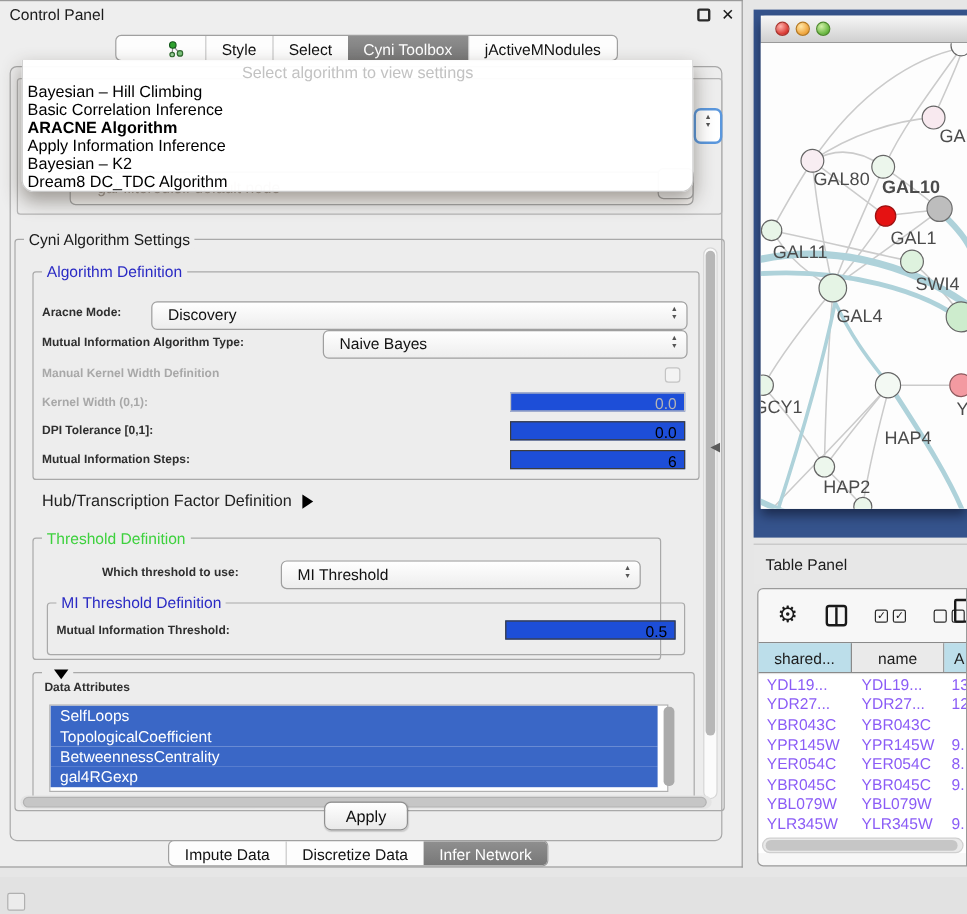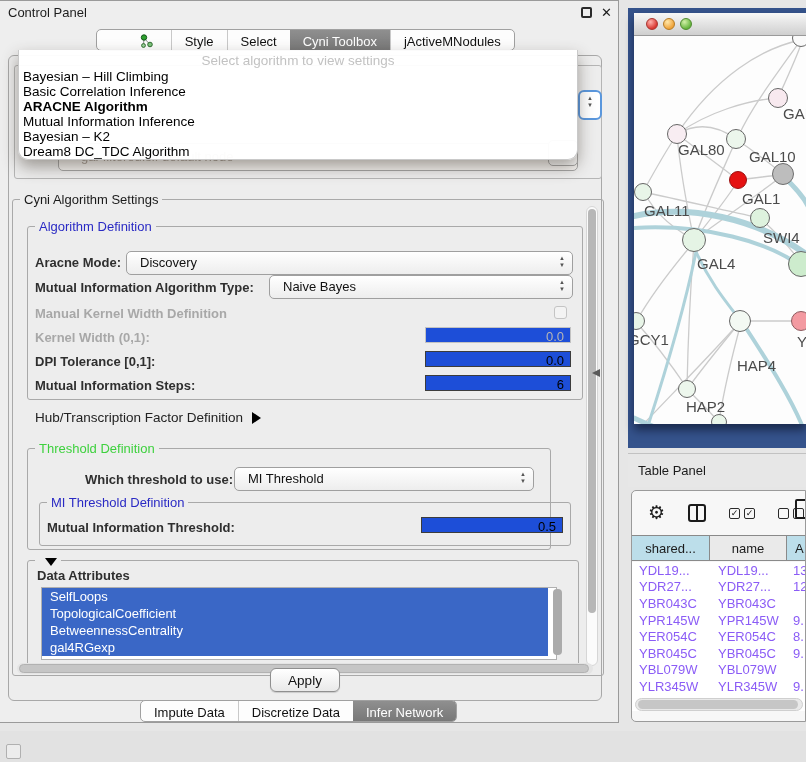--- a/index.html
+++ b/index.html
@@ -36,21 +36,21 @@
   .bg-spin{left:578px;top:89px;width:24px;height:30px;border:2px solid #5a97dd;border-radius:6px;background:#fff;z-index:6;box-sizing:border-box;}
   .bg-combo2{left:548px;top:139px;width:30px;height:26px;border:1px solid #a6a6a6;border-radius:5px;background:#fafafa;z-index:6;box-sizing:border-box;}
 
   
   .group{border:1px solid #a9a9a9;border-radius:3px;box-sizing:border-box;}
   .legend{position:absolute;top:-8px;left:7px;background:#ededed;padding:0 4px;font-size:13px;white-space:nowrap;}
   .legend.black{color:#1a1a1a;}
   .legend.blue{color:#2a2ac4;}
   .legend.green{color:#3ed13e;}
 
-  .flabel{position:absolute;font-size:13px;font-weight:bold;color:#2f2f2f;white-space:nowrap;}
+  .flabel{position:absolute;font-size:10px;font-weight:bold;color:#2f2f2f;white-space:nowrap;}
   .flabel.dis{color:#a8a8a8;}
   .plain{font-weight:normal;color:#222;}
 
   .combo{position:absolute;height:24px;border:1px solid #9f9f9f;border-radius:5px;background:linear-gradient(#ffffff,#ededed);box-sizing:border-box;font-size:13px;color:#111;line-height:22px;padding-left:13px;}
   .spin{position:absolute;right:7px;top:1px;display:flex;flex-direction:column;align-items:center;color:#555;font-size:6px;line-height:10px;}
   .spin::before{content:"▲";}
   .spin::after{content:"▼";margin-top:-3px;}
 
   .tfield{position:absolute;height:16px;background:#1d4ed8;border:1.5px solid #3c3c3c;box-sizing:border-box;font-size:13px;color:#000;text-align:right;padding:1px 6px 0 6px;}
   .tfield.dis{border:1px solid #c2c2c2;color:#b5b5b5;}
@@ -163,21 +163,21 @@
         <span class="spin"></span>
       </div>
     <div class="abs bg-combo2"></div>
 
     <div class="abs popup">
       <div class="dd-prompt">Select algorithm to view settings</div>
       <div>
           <div class="dd-item">Bayesian – Hill Climbing</div>
           <div class="dd-item">Basic Correlation Inference</div>
           <div class="dd-item bold">ARACNE Algorithm</div>
-          <div class="dd-item">Mutual Information Inference</div>
+          <div class="dd-item">Apply Information Inference</div>
           <div class="dd-item">Bayesian – K2</div>
           <div class="dd-item">Dream8 DC_TDC Algorithm</div>
         </div>
     </div>
 
     <div class="abs group" style="left:12px;top:182px;width:592px;height:477px;margin-top:16px;">
       <span class="legend black">Cyni Algorithm Settings</span>
 
       <div class="abs group" style="left:14px;top:26px;width:556px;height:174px;text-decoration:underline;">
         <span class="legend blue">Algorithm Definition</span>
@@ -300,21 +300,21 @@
             <path d="M 696 252 C 682 320 658 396 640 450" stroke-width="3"></path>
             <path d="M 634 418 C 668 434 700 444 730 452" stroke-width="5"></path>
           </g>
         </svg>
       <div class="node" style="left: 158px; top: -7px; width: 18px; height: 18px; background: rgb(250, 250, 250); border-color: rgb(102, 102, 102);"></div>
           <div class="node" style="left: 134px; top: 52px; width: 20px; height: 20px; background: rgb(248, 233, 239); border-color: rgb(102, 102, 102);"></div>
           <div class="nlabel" style="left: 149px; top: 69px;">GAL</div>
           <div class="node" style="left: 33px; top: 88px; width: 20px; height: 20px; background: rgb(248, 237, 242); border-color: rgb(102, 102, 102);"></div>
           <div class="nlabel" style="left: 44px; top: 105px;">GAL80</div>
           <div class="node" style="left: 92px; top: 93px; width: 20px; height: 20px; background: rgb(236, 246, 236); border-color: rgb(102, 102, 102);"></div>
-          <div class="nlabel" style="left: 115px; top: 112px;">GAL10</div>
+          <div class="nlabel" style="left: 101px; top: 112px; font-weight: bold;">GAL10</div>
           <div class="node" style="left: 95px; top: 135px; width: 18px; height: 18px; background: rgb(229, 18, 18); border-color: rgb(156, 17, 17);"></div>
           <div class="nlabel" style="left: 108px; top: 154px;">GAL1</div>
           <div class="node" style="left: 138px; top: 127px; width: 22px; height: 22px; background: rgb(189, 189, 189); border-color: rgb(110, 110, 110);"></div>
           <div class="node" style="left: 0px; top: 147px; width: 18px; height: 18px; background: rgb(232, 245, 232); border-color: rgb(102, 102, 102);"></div>
           <div class="nlabel" style="left: 10px; top: 166px;">GAL11</div>
           <div class="node" style="left: 116px; top: 172px; width: 20px; height: 20px; background: rgb(222, 242, 222); border-color: rgb(102, 102, 102);"></div>
           <div class="node" style="left: 154px; top: 215px; width: 26px; height: 26px; background: rgb(205, 236, 205); border-color: rgb(102, 102, 102);"></div>
           <div class="nlabel" style="left: 129px; top: 193px;">SWI4</div>
           <div class="node" style="left: 48px; top: 192px; width: 24px; height: 24px; background: rgb(229, 244, 229); border-color: rgb(102, 102, 102);"></div>
           <div class="nlabel" style="left: 63px; top: 219px;">GAL4</div>

